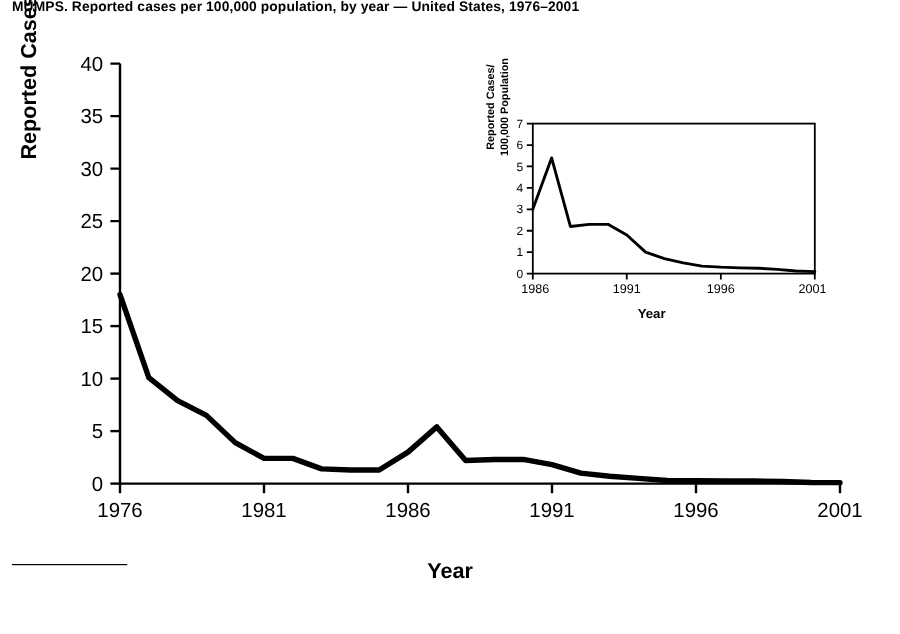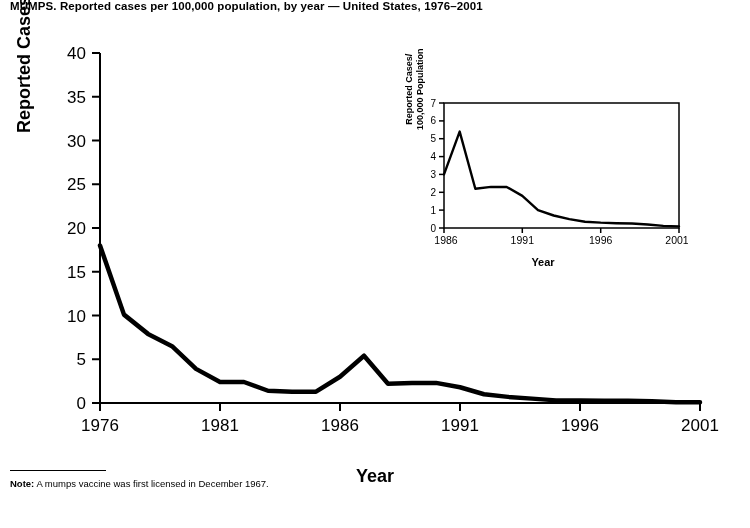--- a/index.html
+++ b/index.html
@@ -204,14 +204,13 @@
 </svg>
 
 <div id="inset-ylabel">
   <div>Reported Cases/</div>
   <div>100,000 Population</div>
 </div>
 <div id="inset-xlabel">Year</div>
 
 <div id="footnotes">
   <div id="footnote-rule"></div>
-  <div class="fn-line note-gap"><span class="bold">Note:</span><span> A mumps vaccine was first licensed in December 1967.</span></div>
 </div>
 
 </body></html>

